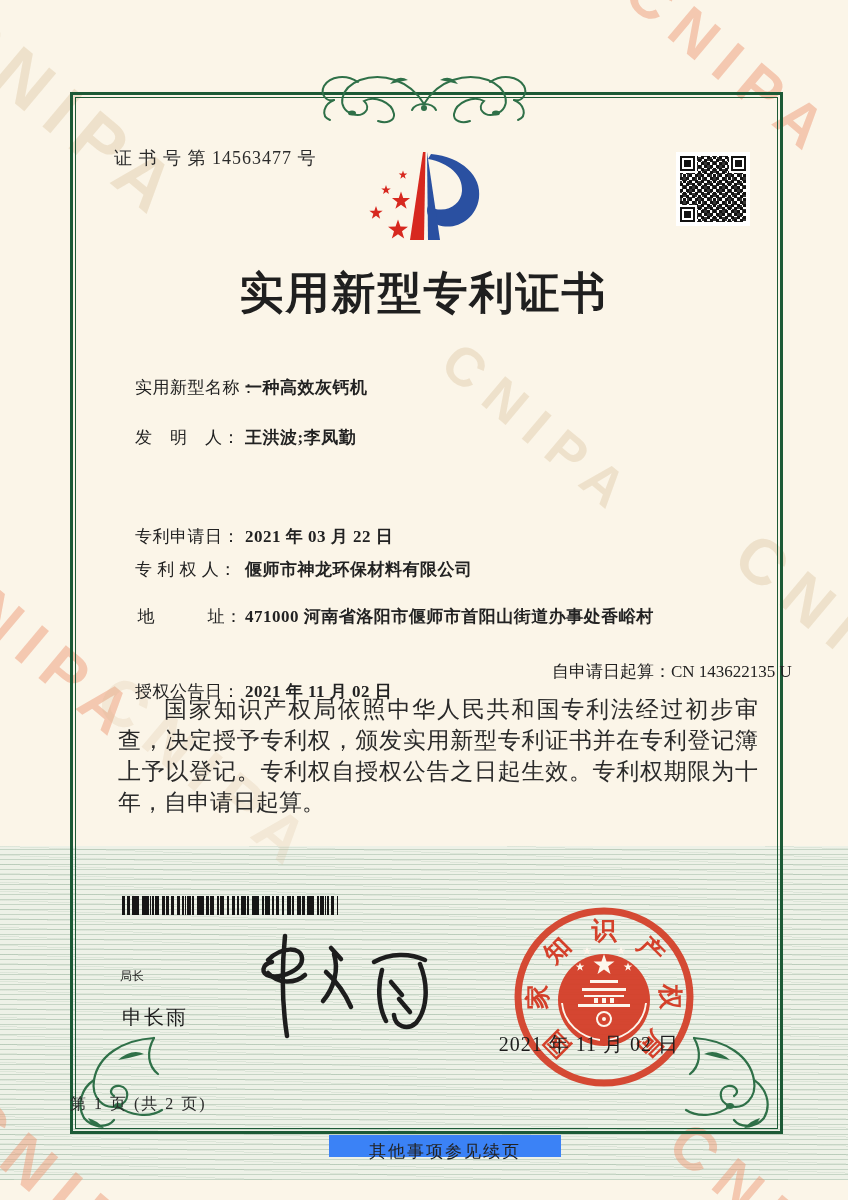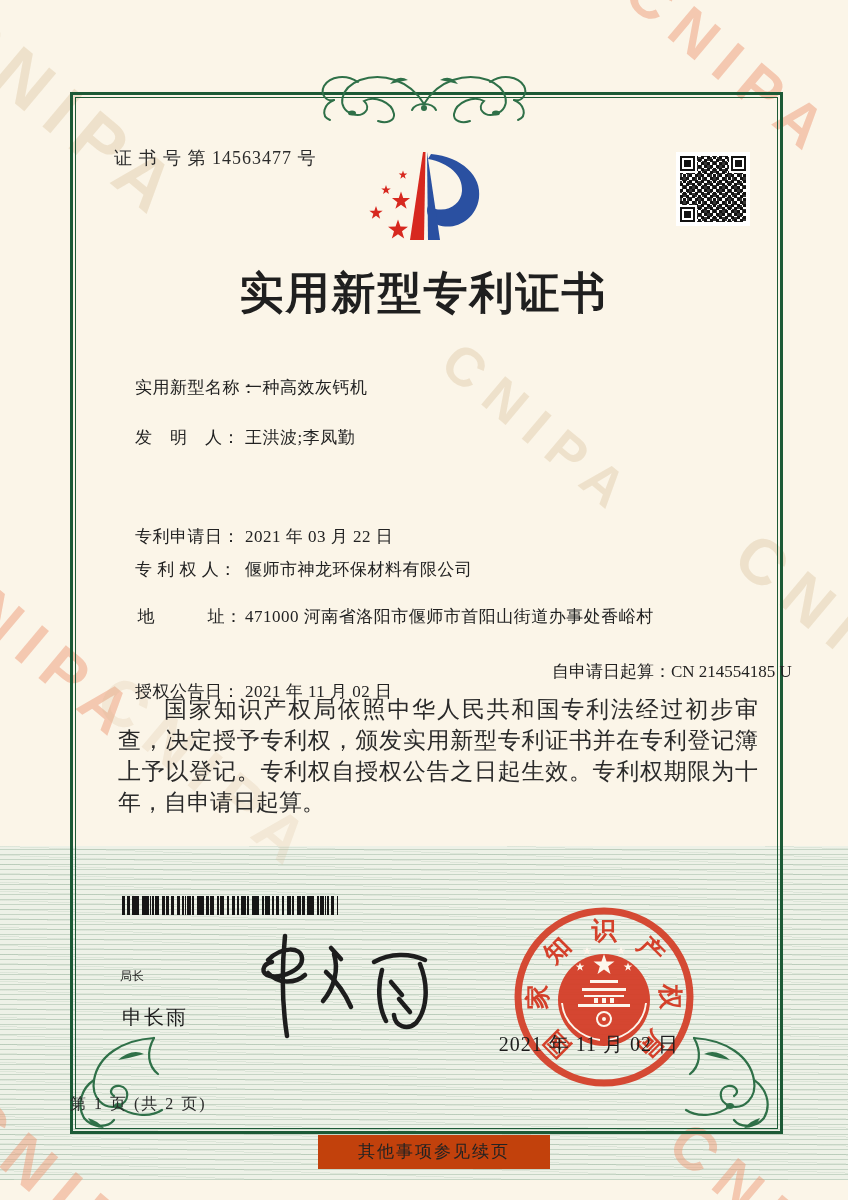--- a/index.html
+++ b/index.html
@@ -52,21 +52,21 @@
   }
   .finder::after{content:"";position:absolute;inset:2px;background:#111;}
   .finder.tl{left:0;top:0;} .finder.tr{right:0;top:0;} .finder.bl{left:0;bottom:0;}
   .title{
     position:absolute;left:70px;top:248px;width:707px;z-index:3;
     text-align:center;font-size:44px;font-weight:bold;letter-spacing:2px;color:#1f1f1f;margin-top:16px;
   }
   
   .field{position:absolute;left:118px;z-index:3;font-size:17px;color:#222;white-space:pre;}
   .field .lbl{display:inline-block;width:110px;letter-spacing:.5px;}
-  .field .val{letter-spacing:.5px;}
+  .field .val{letter-spacing:.5px;font-weight:bold;}
   .f0{top:356px;} .f1{top:406px;} .f2{top:455px;} .f3{top:505px;} .f4{top:538px;} .f5{top:585px;text-align:center;}
   .grant{top:660px;}
   .grant2{position:absolute;left:434px;top:0;white-space:pre;}
   
   .paras{
     position:absolute;left:118px;top:694px;width:640px;z-index:3;
     font-size:23px;line-height:31px;text-align:justify;color:#2a2a2a;
   }
   .paras p{margin:0;text-indent:2em;}
   
@@ -83,22 +83,22 @@
   .seal{position:absolute;left:510px;top:903px;z-index:4;}
   .seal-date{
     position:absolute;left:494px;top:1031px;width:190px;z-index:5;
     text-align:center;font-size:20px;color:#1c1c1c;letter-spacing:1px;white-space:pre;
   }
   .page-num{
     position:absolute;left:70px;top:1094px;width:707px;z-index:3;
     font-size:16px;letter-spacing:2px;color:#2b2b2b;white-space:pre;
   }
   .note-box{
-    position:absolute;left:318px;top:1135px;width:232px;height:34px;z-index:3;
-    background:#c2410c;text-align:center;line-height:34px;font-size:17px;color:#222;letter-spacing:2px;
+    position:absolute;left:329px;top:1135px;width:232px;height:22px;z-index:3;
+    background:#3b82f6;text-align:center;line-height:34px;font-size:17px;color:#222;letter-spacing:2px;
   }
 </style>
 </head>
 <body>
 
 <div class="page">
 
   <div class="wave-band"></div>
 
   <div class="wm tan" style="left:-20px;top:-12px;font-size:72px;">CNIPA</div>
@@ -195,21 +195,21 @@
     <span class="lbl">专利申请日：</span><span class="val">2021 年 03 月 22 日</span>
   </div>
   <div class="field f4">
     <span class="lbl">专 利 权 人：</span><span class="val">偃师市神龙环保材料有限公司</span>
   </div>
   <div class="field f5">
     <span class="lbl">地　　　址：</span><span class="val">471000 河南省洛阳市偃师市首阳山街道办事处香峪村</span>
   </div>
   <div class="field grant">
     <span class="lbl">授权公告日：</span><span class="val">2021 年 11 月 02 日</span>
-    <span class="grant2"><span>自申请日起算：</span><span>CN 214554185 U</span></span>
+    <span class="grant2"><span>自申请日起算：</span><span>CN 143622135 U</span></span>
   </div>
 
   <div class="paras">
     <p>国家知识产权局依照中华人民共和国专利法经过初步审查，决定授予专利权，颁发实用新型专利证书并在专利登记簿上予以登记。专利权自授权公告之日起生效。专利权期限为十年，自申请日起算。</p>
   </div>
 
   <div class="barcode"></div>
 
   <div class="sig-title">局长</div>
   <div class="sig-name">申长雨</div>

